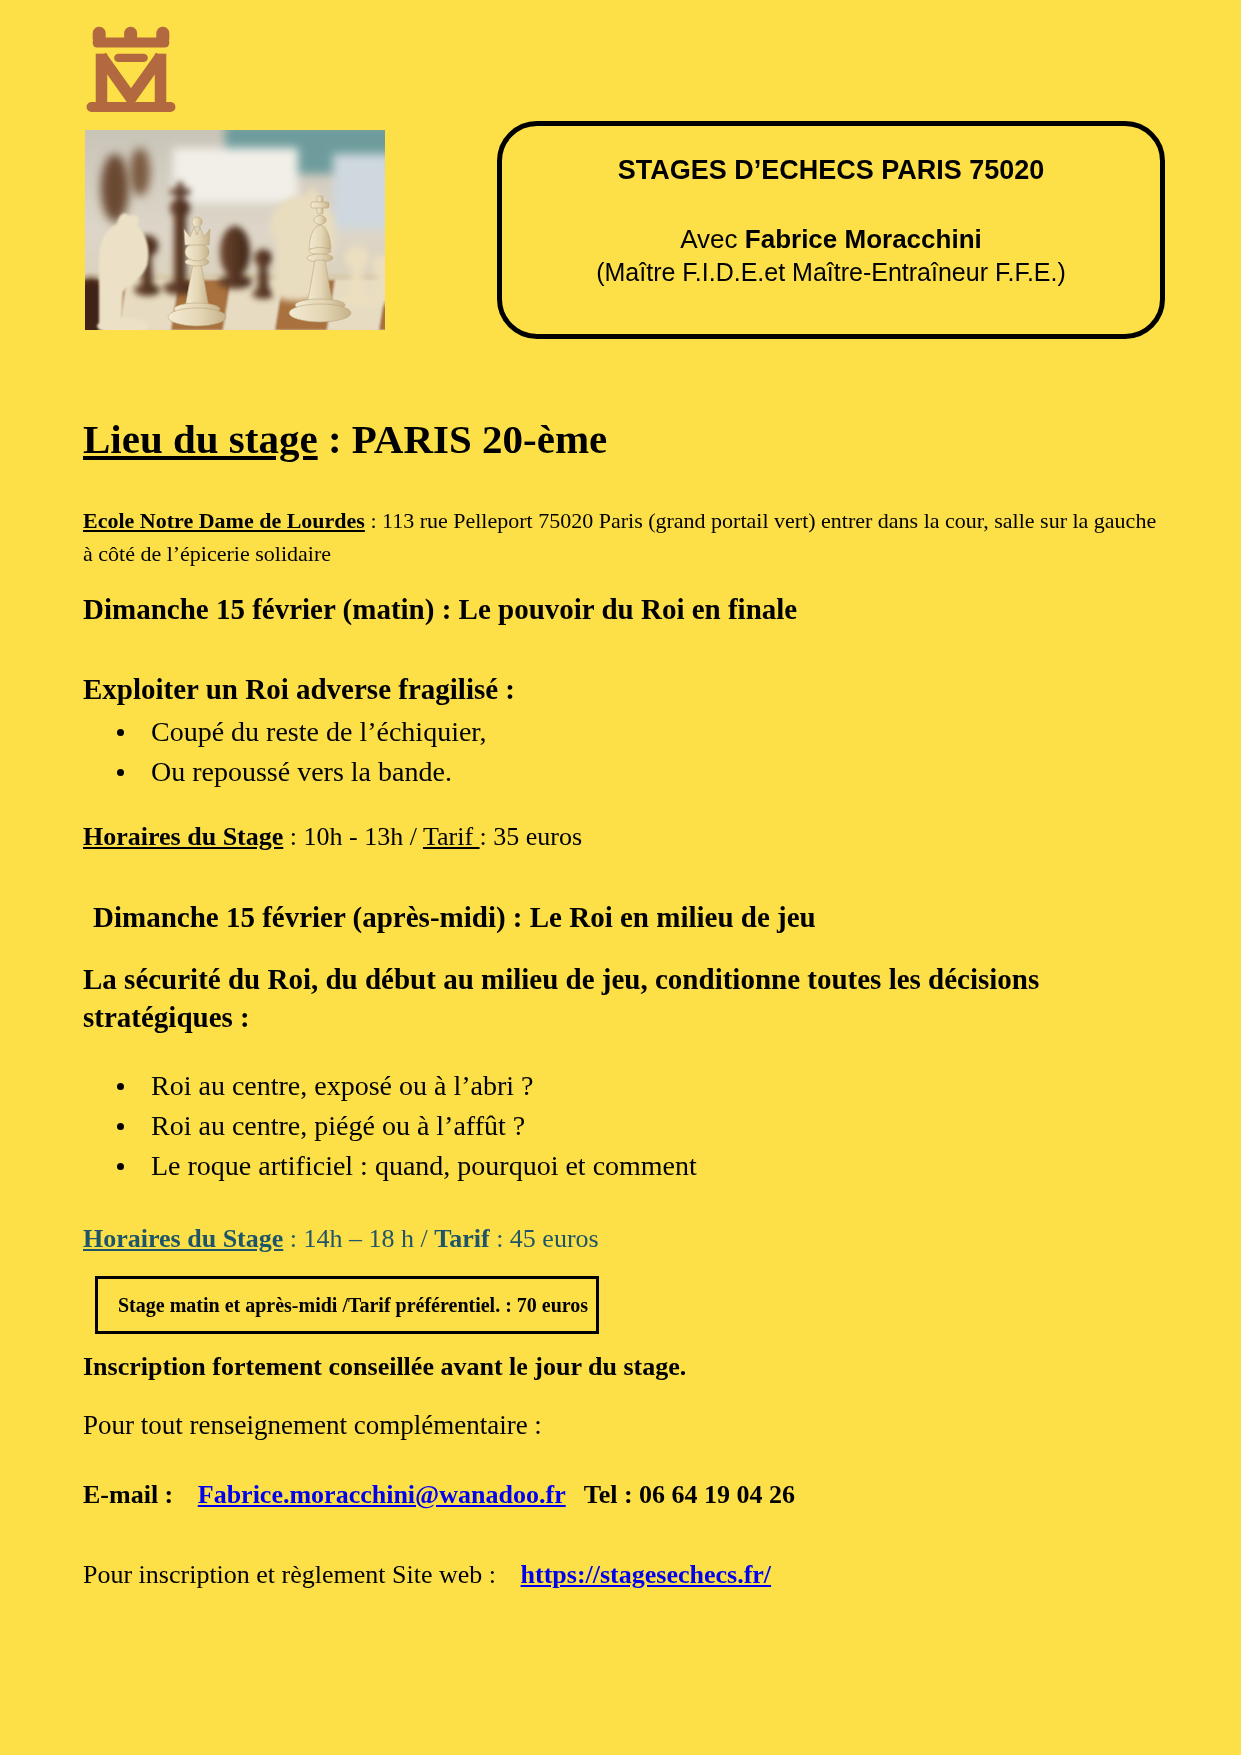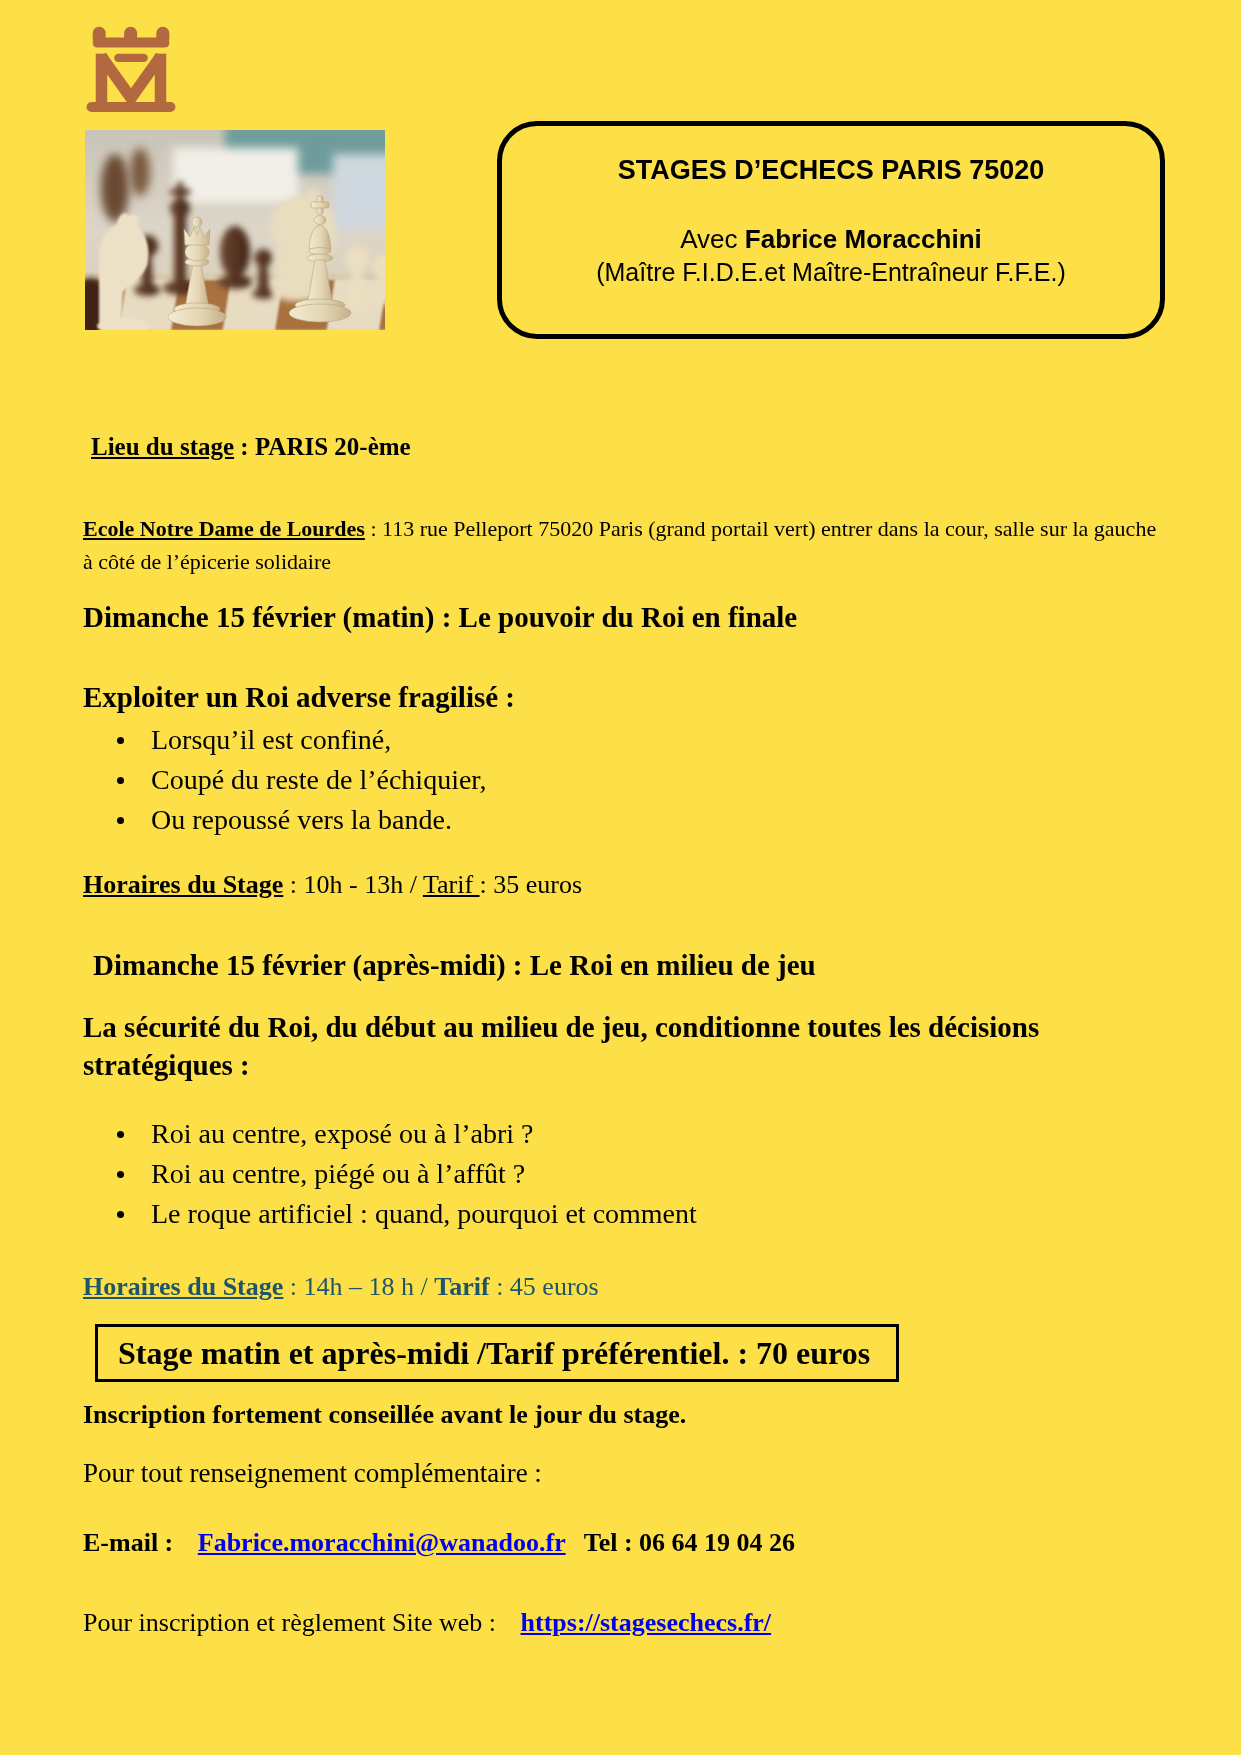--- a/index.html
+++ b/index.html
@@ -9,21 +9,21 @@
   .logo{position:absolute;left:85px;top:22px;}
   .photo{position:absolute;left:85px;top:130px;width:300px;height:200px;}
   .titlebox{position:absolute;left:497px;top:121px;width:668px;height:218px;
             box-sizing:border-box;border:5px solid #000;border-radius:40px;
             text-align:center;font-family:"Liberation Sans",sans-serif;padding-top:26px;}
   .tb-line{font-size:27px;font-weight:bold;line-height:37px;}
   .tb-with{font-size:26px;margin-top:33px;line-height:34px;font-weight:normal;}
   .tb-with b{font-weight:bold;}
   .tb-cred{font-size:25px;line-height:33px;font-weight:normal;}
   .content{padding:0 70px 0 83px;}
-  .h1{margin:8px;font-size:25px;font-weight:bold;line-height:42px;}
+  .h1{margin:0;font-size:41px;font-weight:bold;line-height:42px;}
   .u{text-decoration:underline;}
   .para{font-size:22px;line-height:33px;max-width:1085px;}
   .lbl{font-weight:bold;text-decoration:underline;}
   .ecole{margin-top:44px;}
   .metro{margin-top:37px;}
   .metro-l2{padding-left:8px;}
   .sec-title{font-size:29px;font-weight:bold;line-height:38px;}
   .sec1{margin-top:20px;}
   .sec2{margin-top:44px;padding-left:10px;}
   .sec-sub{font-size:29px;font-weight:bold;line-height:38px;max-width:1090px;}
@@ -34,22 +34,22 @@
   ul.bullets li{position:relative;padding-left:38px;line-height:40px;}
   ul.bullets li::before{content:"";position:absolute;left:4px;top:17px;width:7px;height:7px;
                         border-radius:50%;background:#000;}
   .horaires{font-size:26px;line-height:34px;}
   .hor1{margin-top:28px;}
   .hor2{margin-top:36px;color:#1F5568;}
   .hor2 .lbl{color:#1F5568;}
   .tarif-u{text-decoration:underline;}
   .tarif-b{font-weight:bold;}
   .offer-wrap{margin-top:20px;}
-  .offerbox{display:inline-block;border:3px solid #000;font-weight:bold;font-size:32px;
-            line-height:34px;padding:9px 26px 9px 20px;margin-left:12px;}
+  .offerbox{display:inline-block;border:3px solid #000;font-weight:bold;font-size:20px;
+            line-height:34px;padding:9px 8px 9px 20px;margin-left:12px;}
   .inscription{margin-top:16px;font-size:26px;font-weight:bold;line-height:34px;}
   .contact-intro{margin-top:24px;font-size:27px;line-height:34px;}
   .email-line{margin-top:36px;font-size:26px;font-weight:bold;line-height:34px;}
   .web-line{margin-top:46px;font-size:26px;line-height:34px;}
   a.blue-link{color:#0101EE;font-weight:bold;text-decoration:underline;cursor:pointer;}
   .gap-sm{display:inline-block;width:18px;}
 </style>
 </head>
 <body>
 
@@ -193,21 +193,20 @@
     <div class="h1"><span class="u">Lieu du stage</span><span> : </span><span>PARIS 20-ème</span></div>
 
     <div class="para ecole"><span class="lbl">Ecole Notre Dame de Lourdes</span><span> : 113 rue Pelleport 75020 Paris (grand portail vert) entrer dans la cour, salle sur la gauche à côté de l’épicerie solidaire</span></div>
 
 
     <div class="sec-title sec1">Dimanche 15 février (matin) : Le pouvoir du Roi en finale</div>
 
     <div class="sec-sub sub1">Exploiter un Roi adverse fragilisé :</div>
 
     <ul class="bullets">
-      <li>Lorsqu’il est confiné,</li>
       <li>Coupé du reste de l’échiquier,</li>
       <li>Ou repoussé vers la bande.</li>
     </ul>
 
     <div class="horaires hor1"><span class="lbl">Horaires du Stage</span><span> : 10h - 13h / </span><span class="tarif-u">Tarif </span><span>: 35 euros</span></div>
 
     <div class="sec-title sec2">Dimanche 15 février (après-midi) : Le Roi en milieu de jeu</div>
 
     <div class="sec-sub sub2">La sécurité du Roi, du début au milieu de jeu, conditionne toutes les décisions stratégiques :</div>
 

